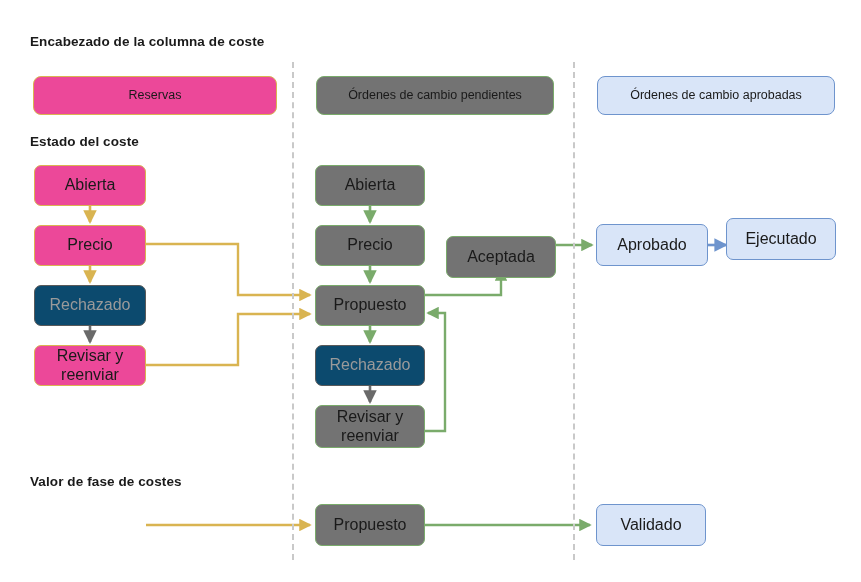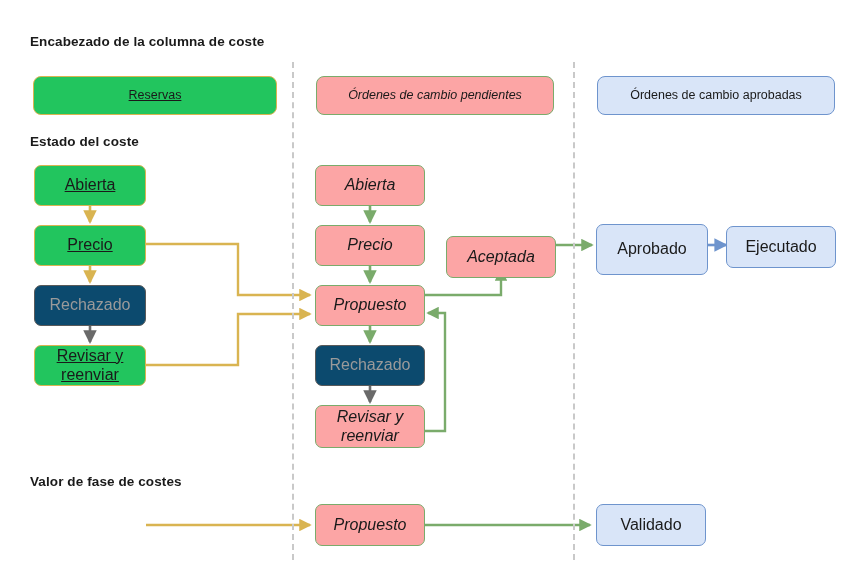--- a/index.html
+++ b/index.html
@@ -41,22 +41,22 @@
     text-align: center;
     border-radius: 7px;
     border-width: 1.4px;
     border-style: solid;
     font-size: 16px;
     line-height: 1.18;
     color: #1a1a1a;
     padding: 2px 4px;
   }
   .node.header-node { border-radius: 8px; font-size: 12.5px; }
-  .theme-amber { background: #22c55e; border-color: #d9b451; text-decoration: underline; }
-  .theme-green { background: #fca5a5; border-color: #7aab6b; font-style: italic; }
+  .theme-amber { background: #ec4899; border-color: #d9b451; }
+  .theme-green { background: #737373; border-color: #7aab6b; }
   .theme-blue  { background: #d9e5f8; border-color: #6e94cd; }
   .theme-gray  { background: #0c4a6e; border-color: #5a5a5a; color: #9a9a9a; }
   .divider {
     position: absolute;
     width: 0;
     border-left: 2.4px dashed #c9c9c9;
   }
 </style>
 </head>
 <body>
@@ -119,19 +119,19 @@
   <div class="node theme-gray" style="left:34px; top:285px; width:112px; height:41px;">Rechazado</div>
   <div class="node theme-amber" style="left:34px; top:345px; width:112px; height:41px;">Revisar y reenviar</div>
 
   <div class="node theme-green" style="left:315px; top:165px; width:110px; height:41px;">Abierta</div>
   <div class="node theme-green" style="left:315px; top:225px; width:110px; height:41px;">Precio</div>
   <div class="node theme-green" style="left:315px; top:285px; width:110px; height:41px;">Propuesto</div>
   <div class="node theme-gray" style="left:315px; top:345px; width:110px; height:41px;">Rechazado</div>
   <div class="node theme-green" style="left:315px; top:405px; width:110px; height:43px;">Revisar y reenviar</div>
   <div class="node theme-green" style="left:446px; top:236px; width:110px; height:42px;">Aceptada</div>
 
-  <div class="node theme-blue" style="left:596px; top:224px; width:112px; height:51px;text-align:center;">Aprobado</div>
-  <div class="node theme-blue" style="left:726px; top:226px; width:110px; height:42px;">Ejecutado</div>
+  <div class="node theme-blue" style="left:596px; top:224px; width:112px; height:42px;text-align:center;">Aprobado</div>
+  <div class="node theme-blue" style="left:726px; top:218px; width:110px; height:42px;">Ejecutado</div>
 
   <div class="node theme-green" style="left:315px; top:504px; width:110px; height:42px;">Propuesto</div>
   <div class="node theme-blue" style="left:596px; top:504px; width:110px; height:42px;">Validado</div>
 
 </div>
 
 </body></html>

